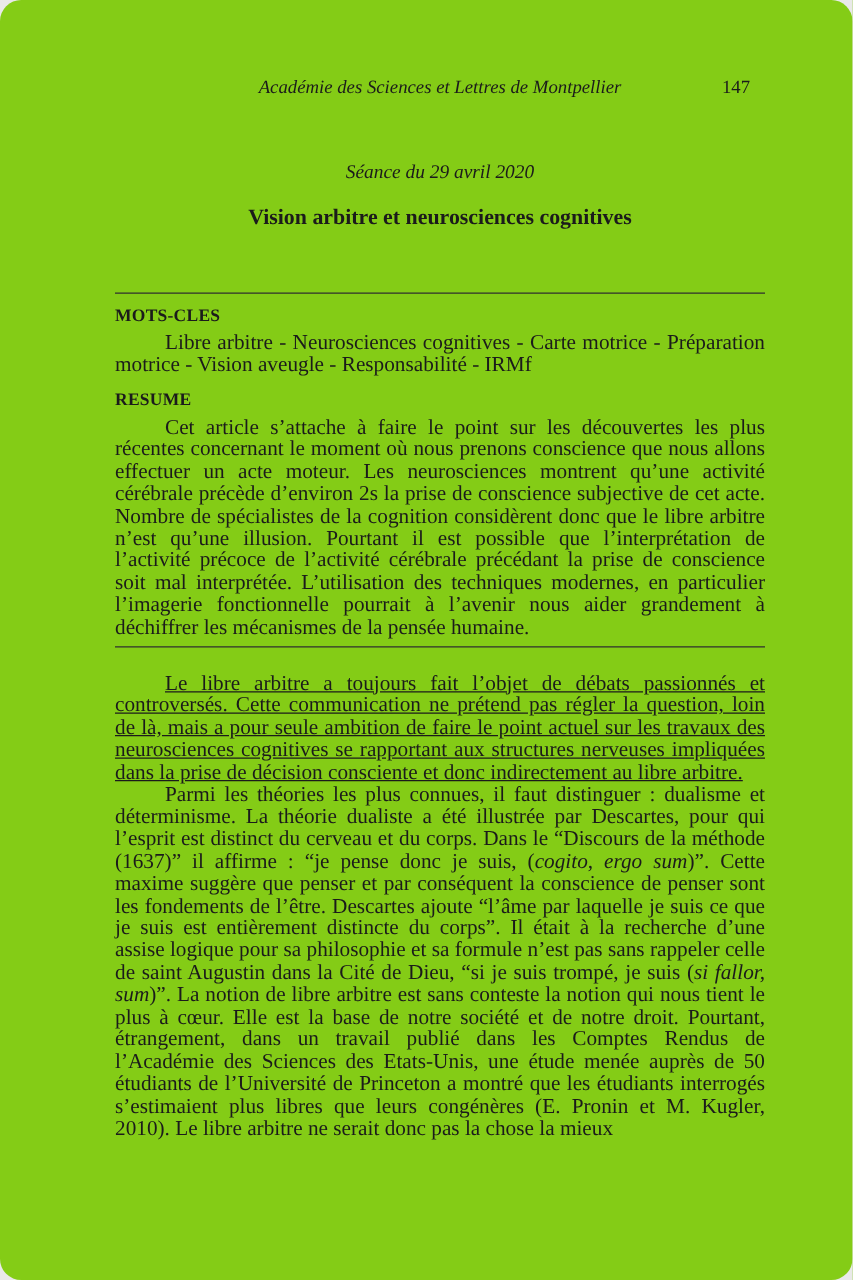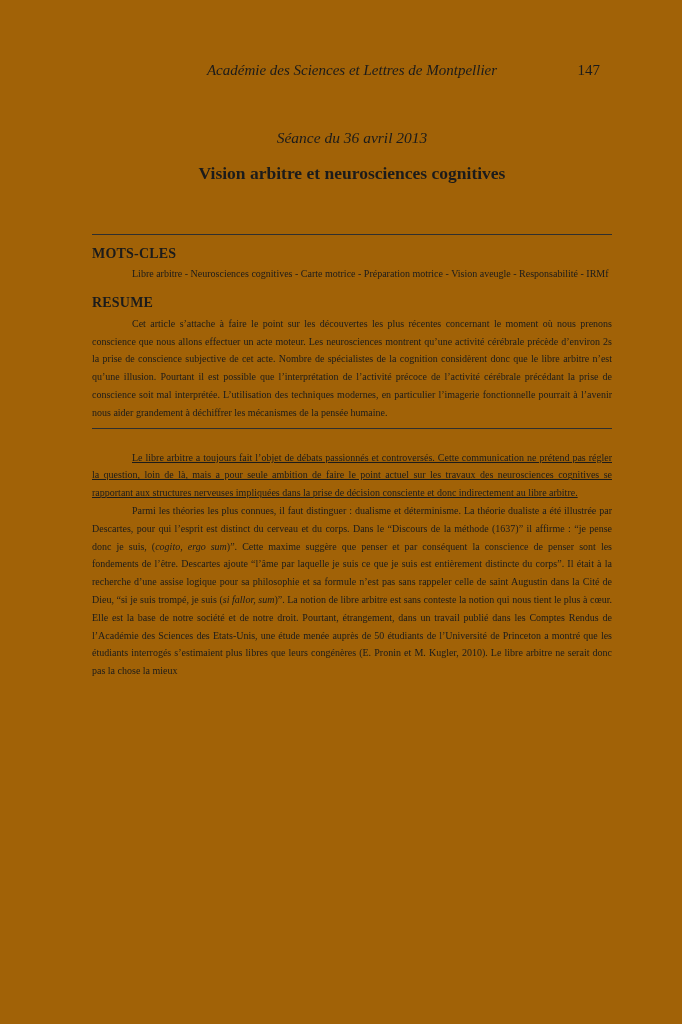--- a/index.html
+++ b/index.html
@@ -1,26 +1,27 @@
 <!DOCTYPE html>
 <html lang="fr"><head>
 <meta charset="utf-8">
 <style>
   html, body { margin: 0; padding: 0; background: #e9e9e9; }
   .page {
     position: relative;
     width: 682px;
     height: 1024px;
     margin: 0 auto;
-    background: #a16207;
+    background: #84cc16;
     color: #1b1b1b;
     font-family: "Liberation Serif", "DejaVu Serif", serif;
     box-sizing: border-box;
     padding: 61px 70px 0 92px;
     overflow: hidden;
+    border-radius: 17px;
   }
   .running-head {
     position: relative;
     font-style: italic;
     font-size: 15px;
     line-height: 18px;
     text-align: center;
   }
   .page-number {
     position: absolute;
@@ -59,21 +60,21 @@
   .rule-bottom { margin-top: 6px; }
   .block-heading {
     margin-top: 10px;
     font-weight: bold;
     font-size: 14px;
     line-height: 17px;
     letter-spacing: 0.2px;
   }
   .body-text {
     margin: 0;
-    font-size: 10px;
+    font-size: 17px;
     line-height: 17.8px;
     text-align: justify;
   }
   .indent { text-indent: 40px; }
   .kw-text { margin-top: 3px; }
   .abs-heading { margin-top: 11px; }
   .abs-text { margin-top: 4px; }
   .section-heading {
     margin-top: 51px;
     text-align: center;
@@ -87,21 +88,21 @@
 </head>
 <body>
 
 <div class="page">
 
   <div class="running-head">
     <span>Académie des Sciences et Lettres de Montpellier</span>
     <span class="page-number">147</span>
   </div>
 
-  <div class="session">Séance du 36 avril 2013</div>
+  <div class="session">Séance du 29 avril 2020</div>
 
   <div class="article-title">Vision arbitre et neurosciences cognitives</div>
 
 
   <hr class="rule rule-top">
 
   <div class="block-heading">MOTS-CLES</div>
 
   <p class="body-text indent kw-text">Libre arbitre - Neurosciences cognitives - Carte motrice - Préparation motrice - Vision aveugle - Responsabilité - IRMf</p>
 

